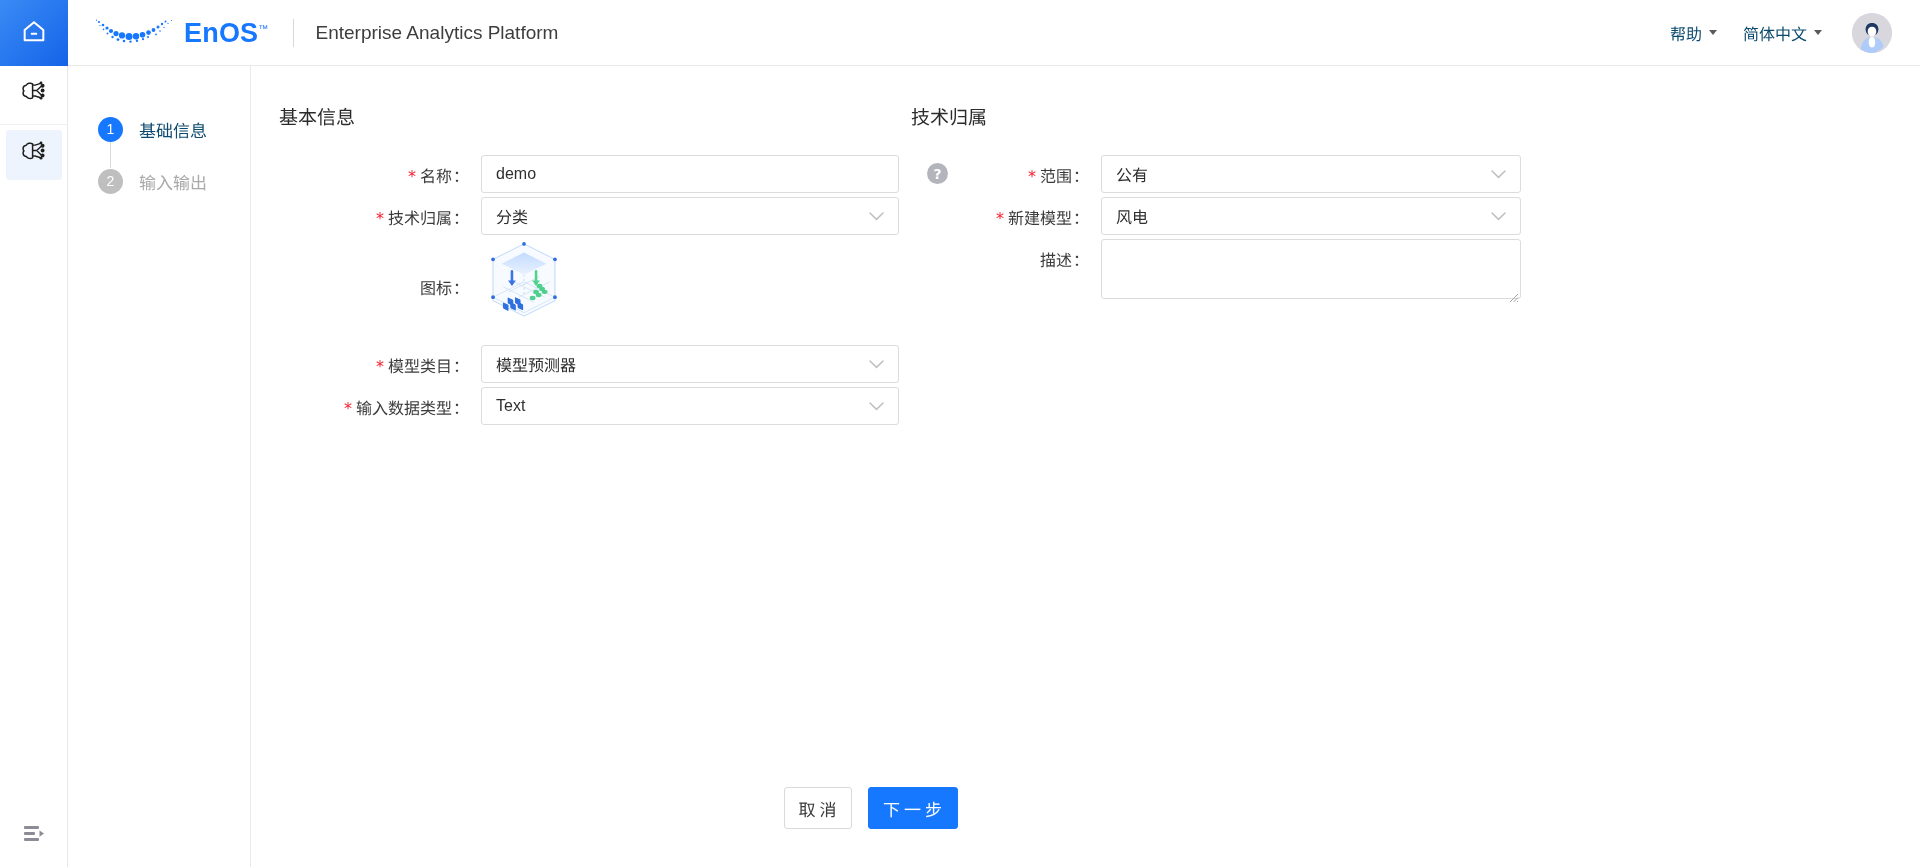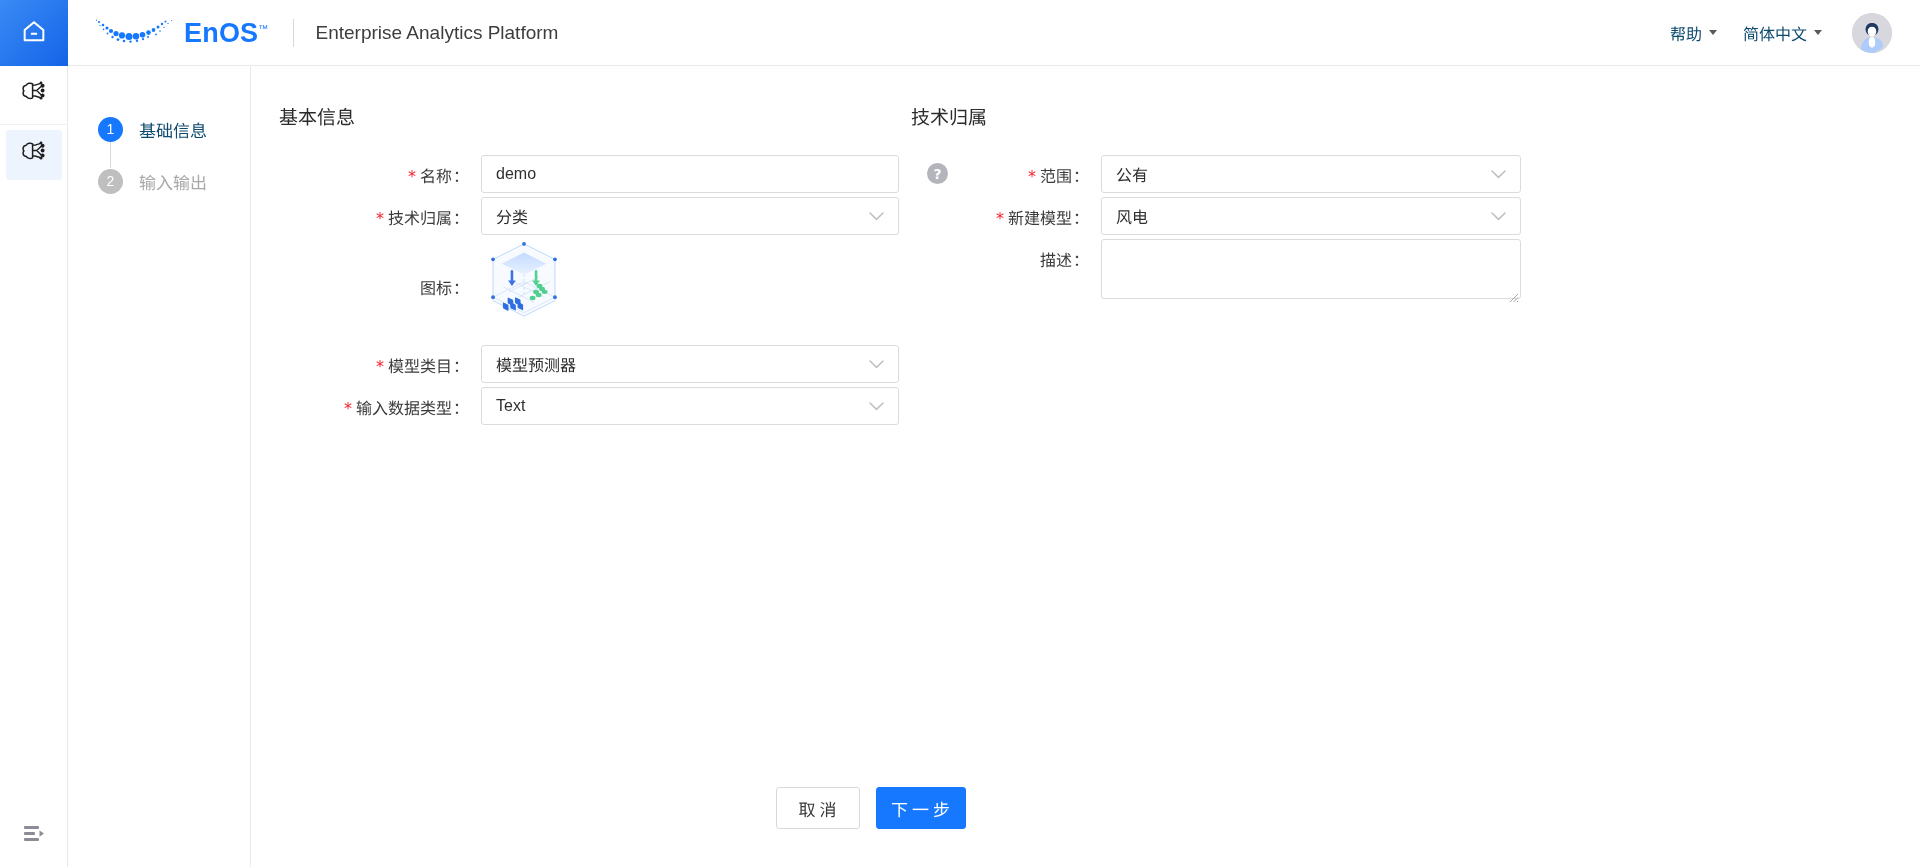--- a/index.html
+++ b/index.html
@@ -210,21 +210,21 @@
     gap: 16px;
     padding-right: 430px;
   }
   .btn {
     font-size: 17px; border-radius: 3px; cursor: pointer;
     display: flex; align-items: center; justify-content: center;
     letter-spacing: 4px; padding-left: 4px;
     font-family: "Liberation Sans", "DejaVu Sans", sans-serif;
   }
   .btn-cancel {
-    width: 84px; height: 42px;
+    width: 68px; height: 42px;
     background: #fff; border: 1px solid #d9d9d9; color: #3b3b3b;
   }
   .btn-next {
     width: 90px; height: 42px;
     background: #1677ff; border: 1px solid #1677ff; color: #fff;
   }
 </style>
 </head>
 <body>
 

